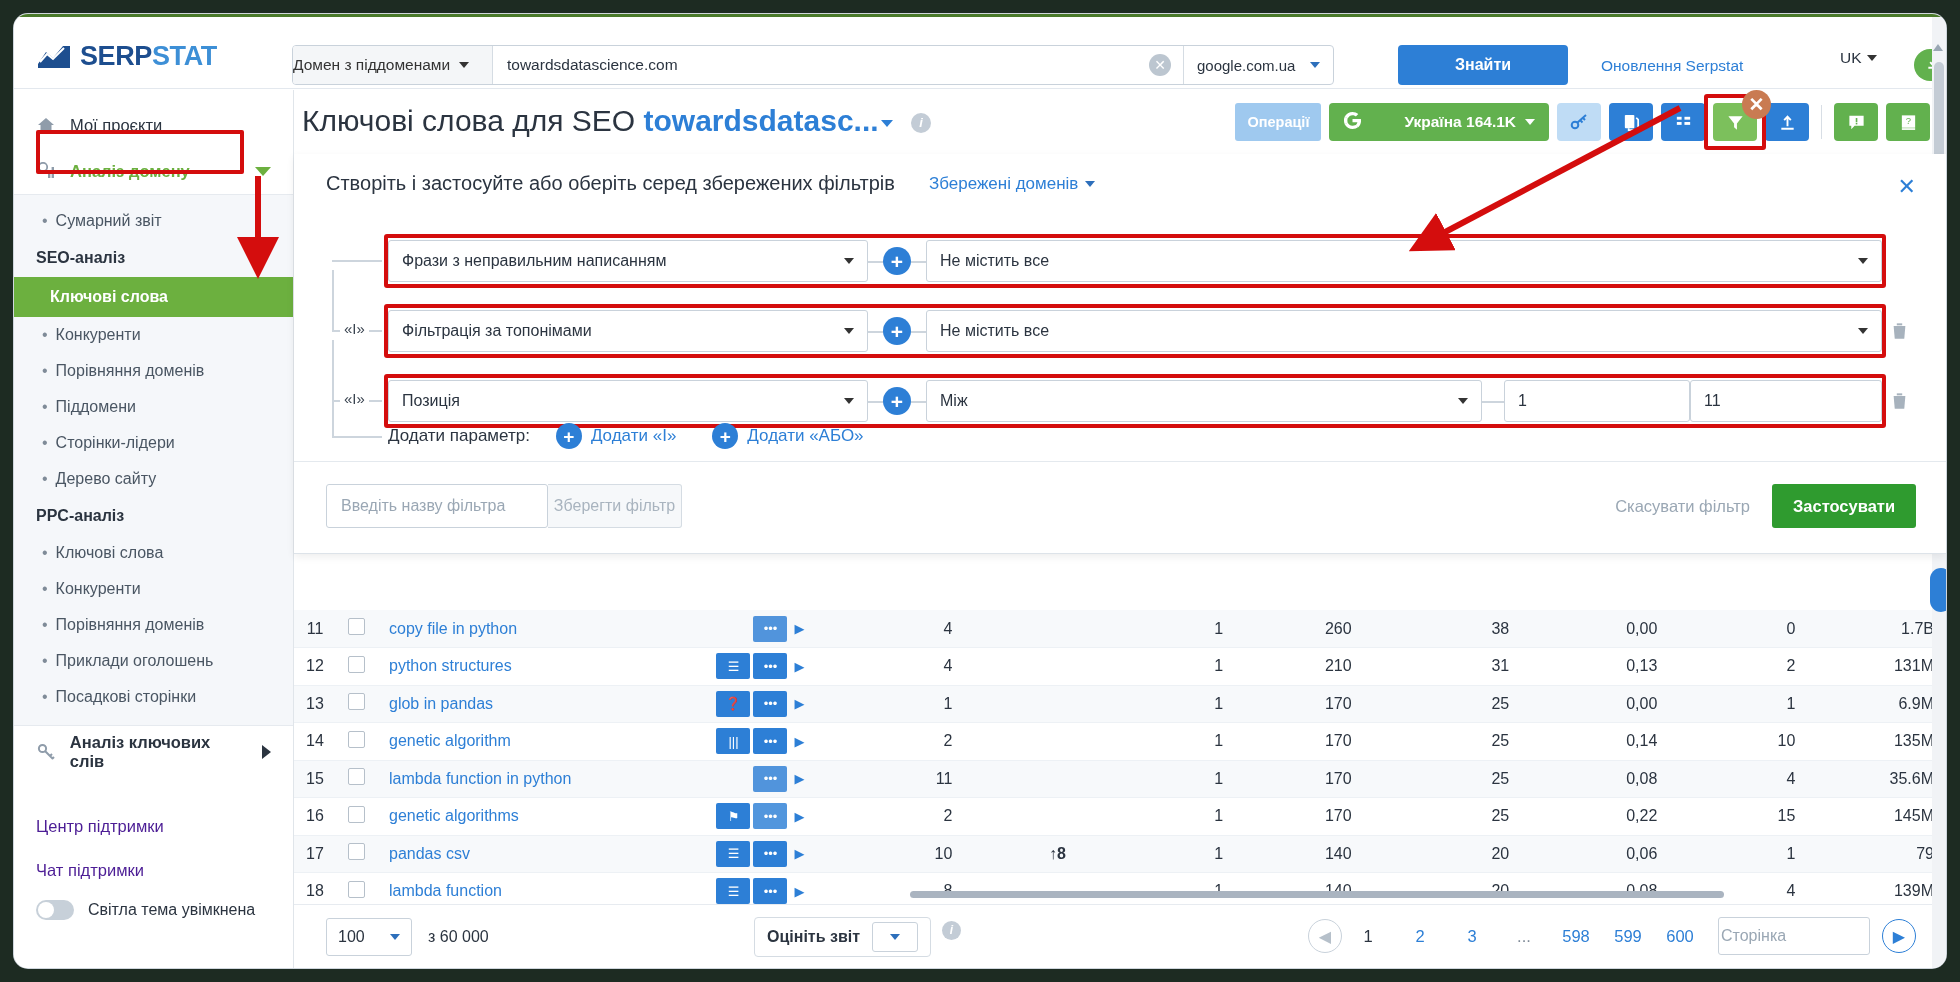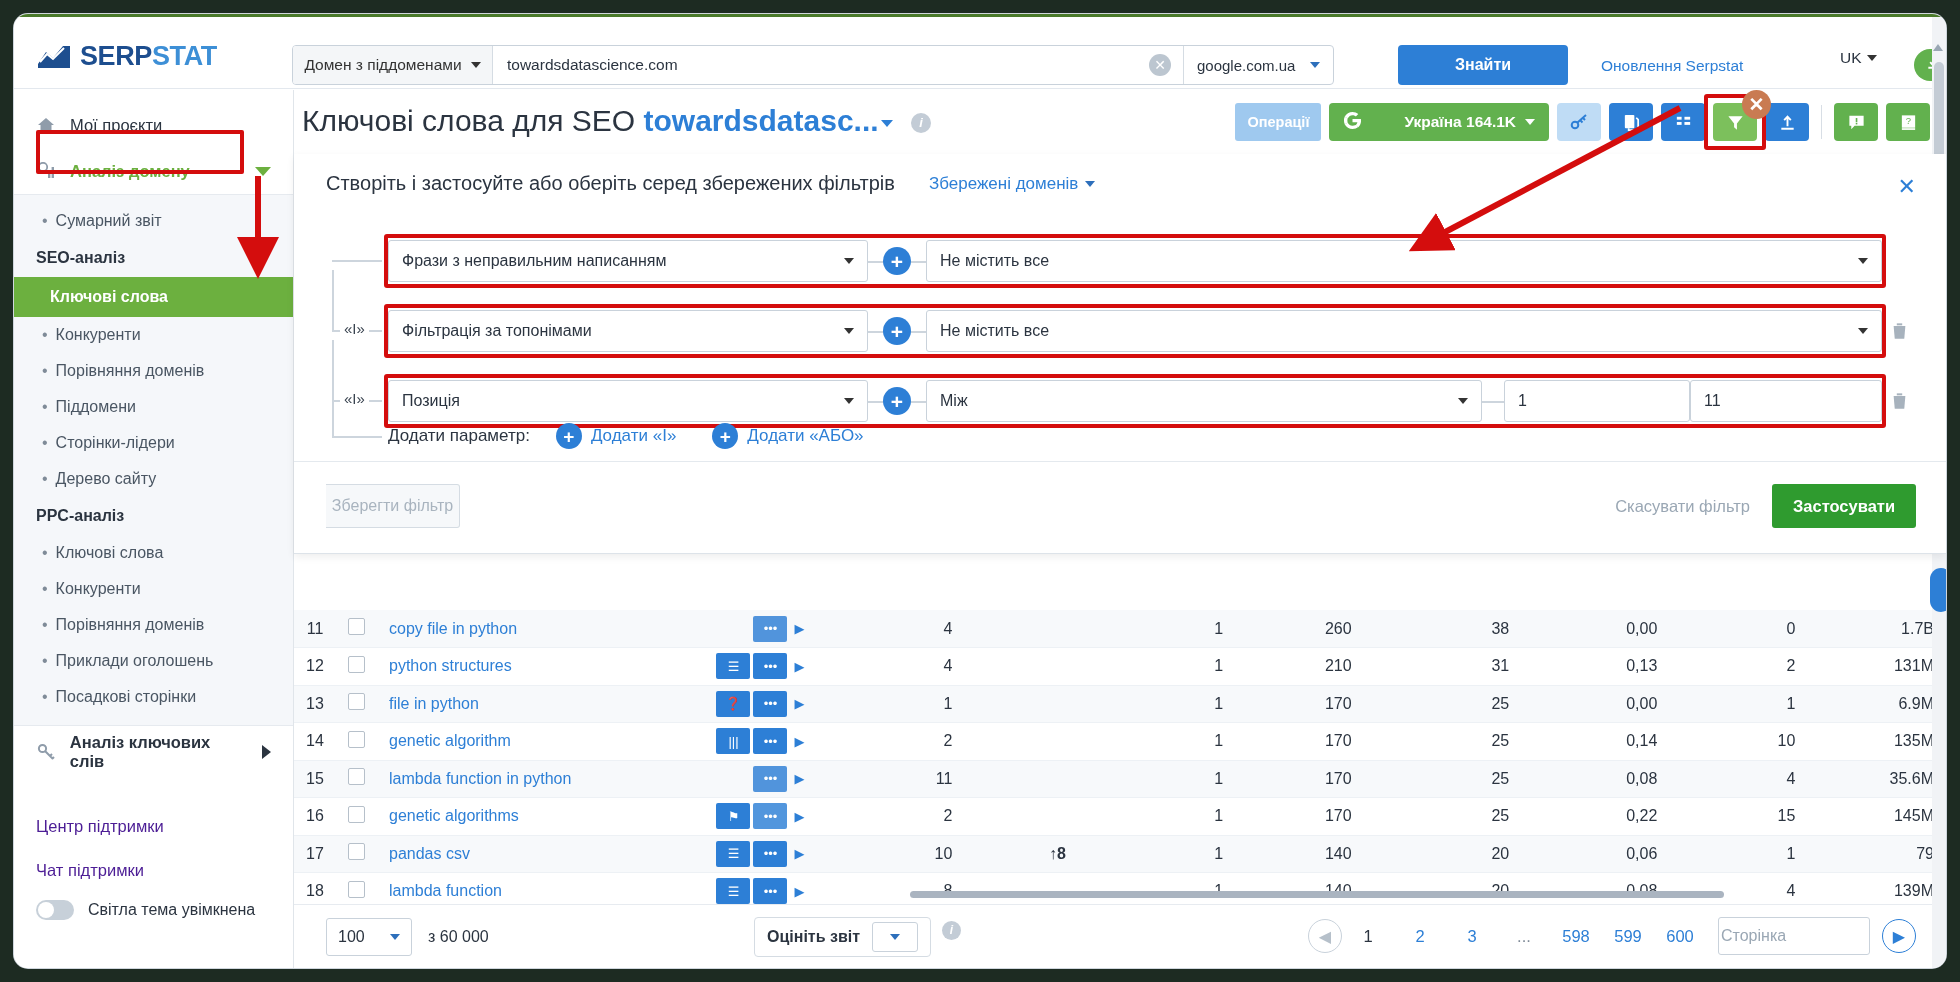--- a/index.html
+++ b/index.html
@@ -30,21 +30,21 @@
   .logo-text .d { color:#1d4e8f; }
   .logo-text .l { color:#3d8fd6; }
 
   .searchwrap {
     position:absolute; left:278px; top:28px; height:40px;
     display:flex; align-items:stretch; border:1px solid #c9d2db; border-radius:4px;
     background:#fff;
   }
   .dom-select {
     width:200px; background:#f4f6f8; border-right:1px solid #d5dce3;
-    display:flex; align-items:center; justify-content:center; gap:9px;
+    display:flex; align-items:center; justify-content:flex-start; gap:9px;
     font-size:15.5px; color:#333; cursor:pointer; border-radius:3px 0 0 3px;
   }
   .caret-down { width:0;height:0;border-left:5px solid transparent;border-right:5px solid transparent;border-top:6px solid #333; }
   .caret-down.blue { border-top-color:#2d6fbb; }
   .caret-down.white { border-top-color:#fff; }
   .dom-input {
     width:690px; display:flex; align-items:center; padding:0 14px; position:relative;
     font-size:15.5px; color:#2b3440;
   }
   .clear-x {
@@ -542,21 +542,21 @@
             <td class="r w3">1</td>
             <td class="r w4">210</td>
             <td class="r w5">31</td>
             <td class="r w6">0,13</td>
             <td class="r w7">2</td>
             <td class="r w7">131M</td>
           </tr>
           <tr>
             <td class="num">13</td>
             <td class="chk"><span class="cbx"></span></td>
-            <td class="kw"><a>file in python</a></td>
+            <td class="kw"><a>glob in pandas</a></td>
             <td class="badges">
                 <span class="bwrap">
                   <span class="badge">❓</span>
                   <span class="badge">•••</span>
                   <span class="arrw">▶</span>
                 </span>
               </td>
             <td class="r w1">1</td>
             <td class="r w2"></td>
             <td class="r w3">1</td>
@@ -775,20 +775,21 @@
             <span>Додати «І»</span>
           </span>
         <span class="addbtn">
             <span class="circ">+</span>
             <span>Додати «АБО»</span>
           </span>
       </div>
 
       <div class="panel-foot">
         <div class="pf-left">
+          <div class="fname-input">Введіть назву фільтра</div>
           <div class="savebtn">Зберегти фільтр</div>
         </div>
         <div class="pf-right">
           <span class="cancel-link">Скасувати фільтр</span>
           <button class="apply-btn">Застосувати</button>
         </div>
       </div>
     </div>
 
     <div class="footer">

